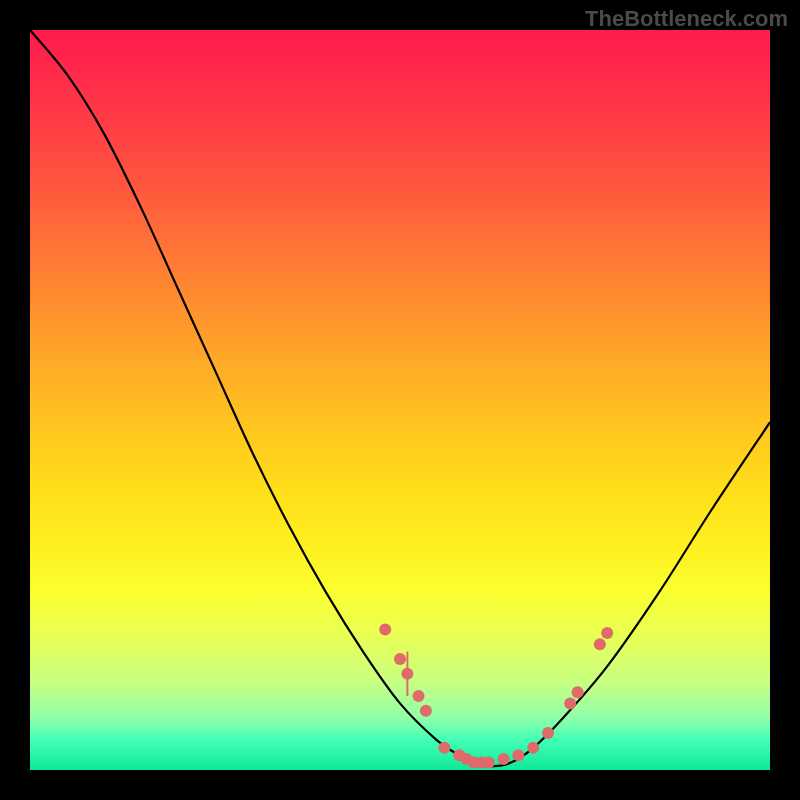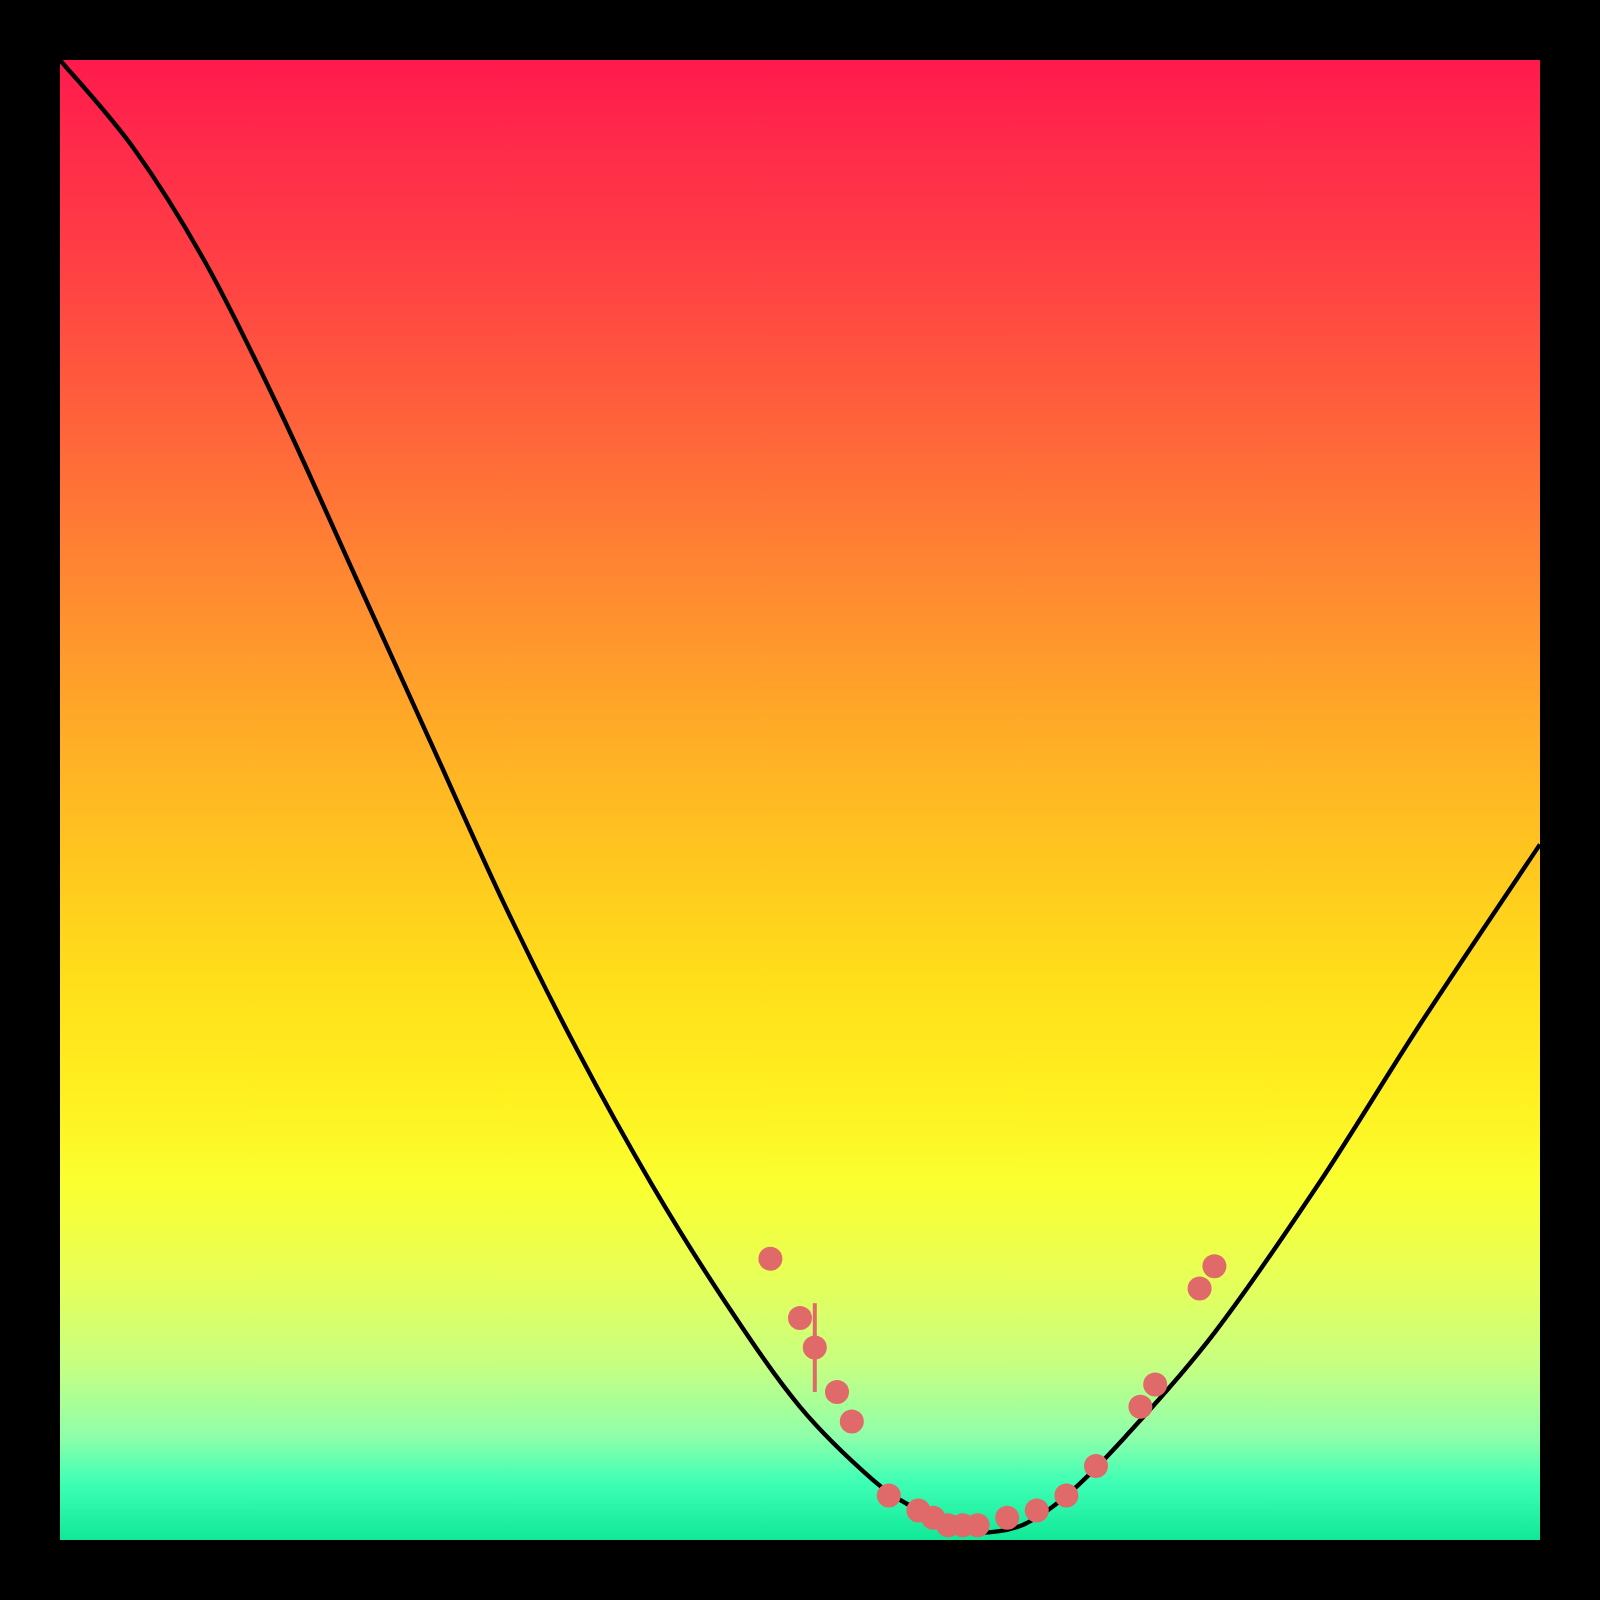--- a/index.html
+++ b/index.html
@@ -63,20 +63,21 @@
   }
   .error-bar {
     stroke: #e06a6a;
     stroke-width: 2;
   }
 </style>
 </head>
 <body>
 
 <div class="container">
+  <div class="watermark">TheBottleneck.com</div>
   <div class="plot-area">
     <svg class="chart-svg" viewBox="0 0 740 740">
       <path id="curve-path" class="curve" d="M 0,0 C 6.166666666666667,7.4000000000000155 24.666666666666664,27.13333333333342 37,44.40000000000009 C 49.333333333333336,61.66666666666676 61.666666666666664,81.40000000000003 74,103.60000000000002 C 86.33333333333333,125.80000000000001 98.66666666666667,151.70000000000002 111,177.60000000000002 C 123.33333333333333,203.50000000000003 135.66666666666666,231.86666666666667 148,259 C 160.33333333333334,286.1333333333333 172.66666666666666,313.26666666666665 185,340.4 C 197.33333333333334,367.5333333333333 209.66666666666666,395.90000000000003 222,421.8 C 234.33333333333334,447.7 246.66666666666666,472.3666666666666 259,495.79999999999995 C 271.3333333333333,519.2333333333332 283.6666666666667,541.4333333333333 296,562.4 C 308.3333333333333,583.3666666666667 320.6666666666667,603.1 333,621.6 C 345.3333333333333,640.1 357.66666666666663,658.6 370,673.4 C 382.33333333333337,688.1999999999999 397.1333333333334,701.7666666666667 407.00000000000006,710.4 C 416.86666666666673,719.0333333333333 423.0333333333333,721.5 429.2,725.2 C 435.3666666666667,728.9000000000001 439.06666666666666,730.75 444,732.6 C 448.93333333333334,734.45 452.6333333333333,736.3 458.8,736.3 C 464.9666666666667,736.3 473.6,735.6833333333334 481,732.6 C 488.4,729.5166666666667 494.5666666666667,725.1999999999999 503.20000000000005,717.8 C 511.83333333333337,710.4 520.4666666666666,701.7666666666667 532.8,688.2 C 545.1333333333333,674.6333333333334 561.1666666666667,657.3666666666667 577.2,636.4 C 593.2333333333333,615.4333333333333 611.7333333333333,588.3 629,562.4 C 646.2666666666667,536.5 662.3000000000001,509.3666666666667 680.8000000000001,481 C 699.3000000000001,452.6333333333333 730.1333333333333,407.00000000000006 740,392.20000000000005"></path>
       <g id="markers">
           <circle cx="355.2" cy="599.4" r="6" class="marker"></circle>
           <circle cx="370" cy="629" r="6" class="marker"></circle>
           <line x1="377.40000000000003" x2="377.40000000000003" y1="621.6" y2="666" class="error-bar"></line>
           <circle cx="377.40000000000003" cy="643.8" r="6" class="marker"></circle>
           <circle cx="388.5" cy="666" r="6" class="marker"></circle>
           <circle cx="395.90000000000003" cy="680.8" r="6" class="marker"></circle>

